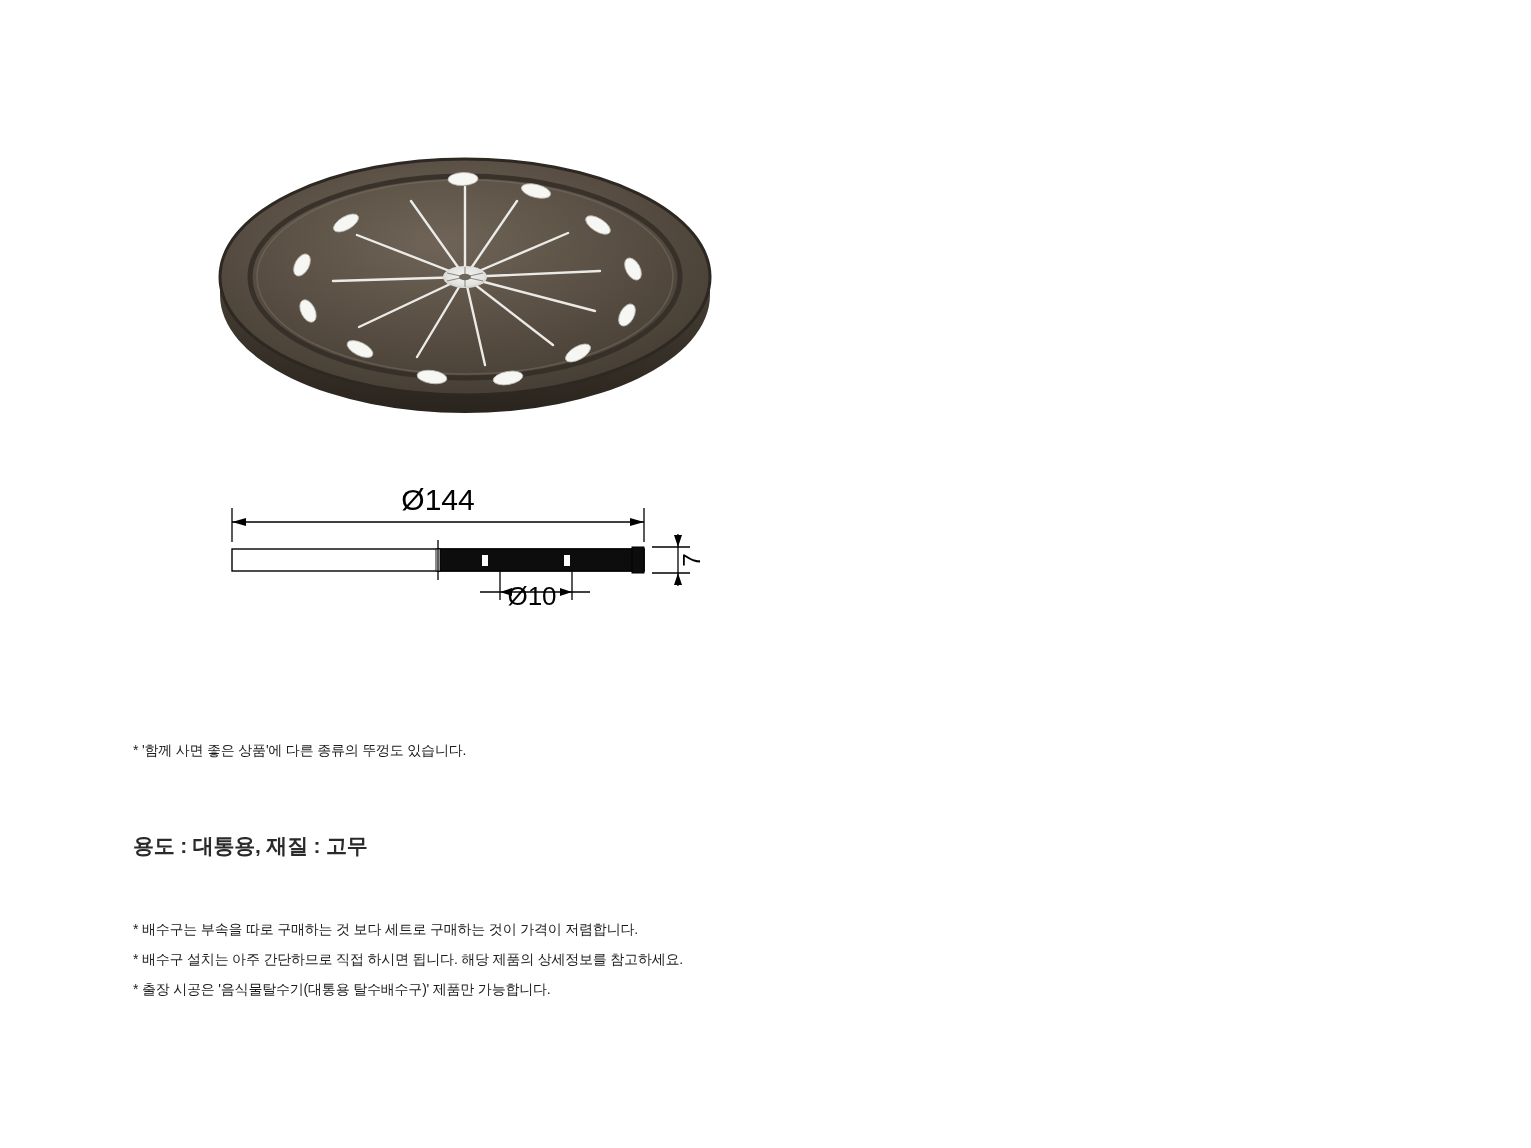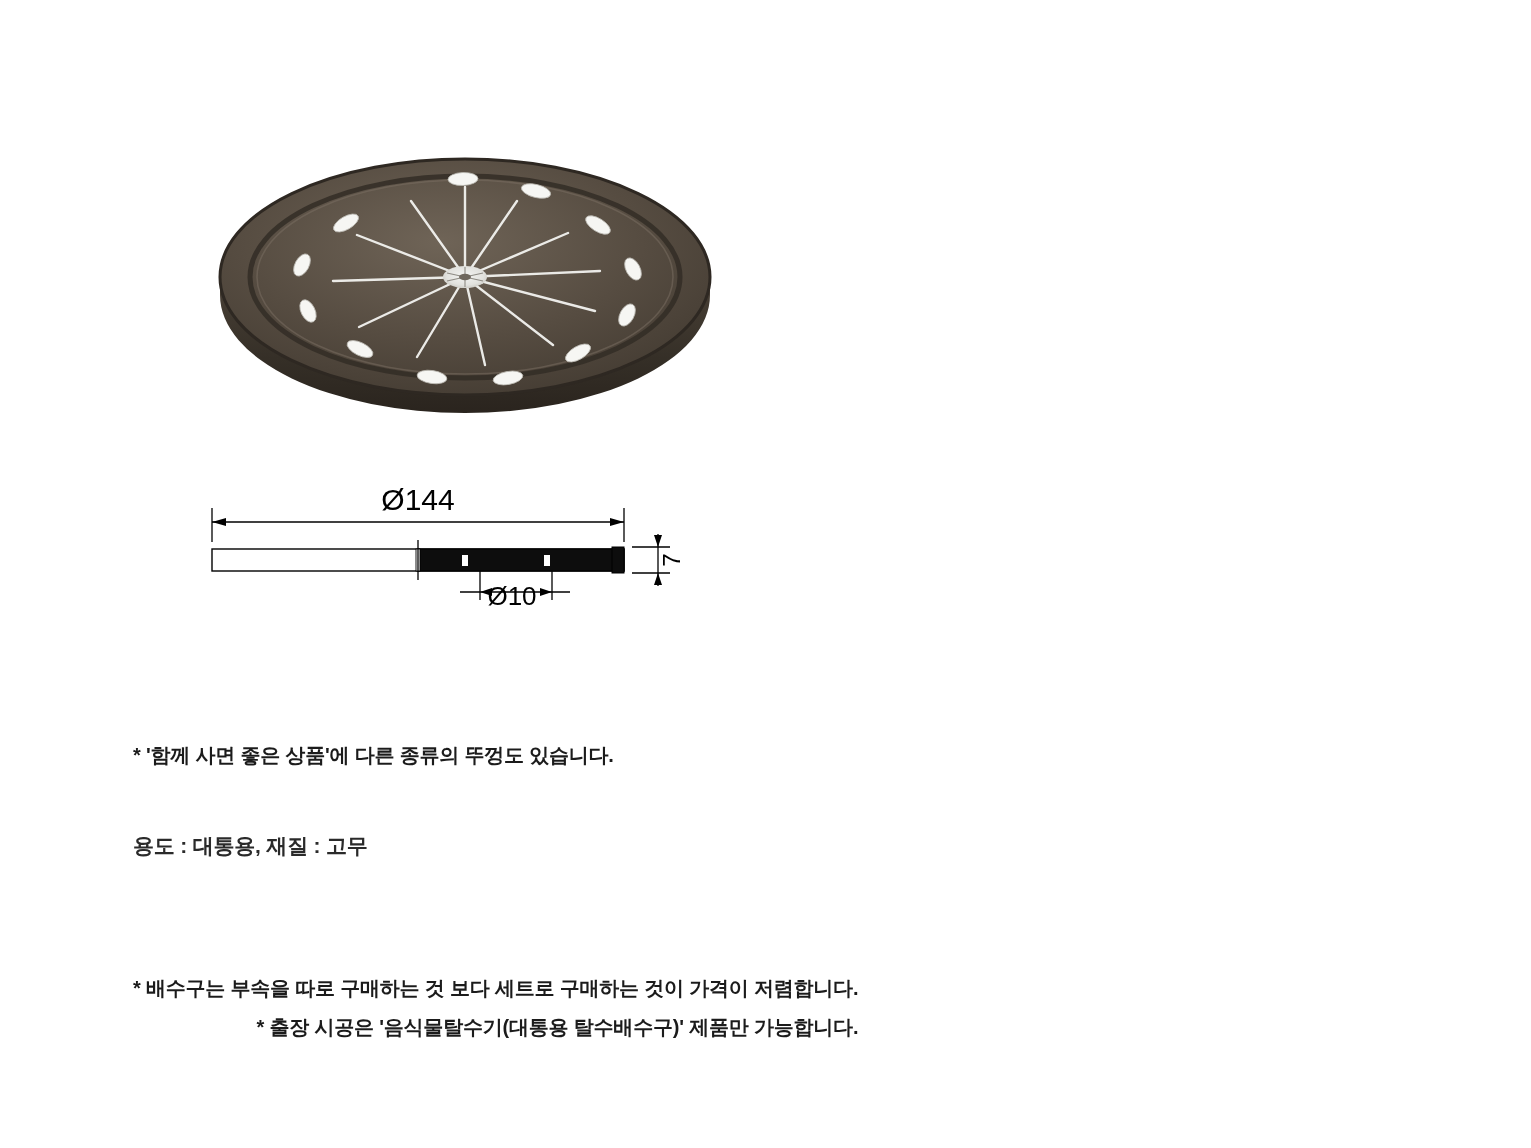--- a/index.html
+++ b/index.html
@@ -22,49 +22,49 @@
     left: 205px;
     top: 120px;
     width: 520px;
     height: 320px;
   }
   .photo-wrap svg { display: block; }
 
   
   .drawing-wrap {
     position: absolute;
-    left: 192px;
+    left: 212px;
     top: 470px;
     width: 520px;
     height: 170px;
   }
   .drawing-wrap svg { display: block; }
 
   
   .text-block {
     position: absolute;
     left: 133px;
   }
   .line-bold {
-    font-size: 20px;
-    font-weight: bold;
+    font-size: 14px;
+    font-weight: normal;
     color: #1b1b1b;
     letter-spacing: -0.2px;
     white-space: nowrap;
   }
   .line-normal {
     font-size: 21px;
     font-weight: bold;
     color: #2a2a2a;
     letter-spacing: -0.2px;
     white-space: nowrap;
   }
   #note-top { top: 742px; }
   #note-usage { top: 832px; }
-  #notice-list { top: 975px; text-align: right; }
+  #notice-list { top: 921px; }
   #notice-list .line-bold { margin-bottom: 12px; }
   #notice-list .line-bold:last-child { margin-bottom: 0; }
 </style>
 </head>
 <body>
 
 <div class="photo-wrap">
   <svg width="520" height="320" viewBox="0 0 520 320" xmlns="http://www.w3.org/2000/svg">
     <defs>
       <radialGradient id="discFace" cx="45%" cy="35%" r="75%">
@@ -181,14 +181,15 @@
 <div class="text-block" id="note-top">
   <div class="line-bold">* '함께 사면 좋은 상품'에 다른 종류의 뚜껑도 있습니다.</div>
 </div>
 
 <div class="text-block" id="note-usage">
   <div class="line-normal">용도 : 대통용, 재질 : 고무</div>
 </div>
 
 <div class="text-block" id="notice-list">
   <div class="line-bold">* 배수구는 부속을 따로 구매하는 것 보다 세트로 구매하는 것이 가격이 저렴합니다.</div>
+  <div class="line-bold">* 배수구 설치는 아주 간단하므로 직접 하시면 됩니다. 해당 제품의 상세정보를 참고하세요.</div>
   <div class="line-bold">* 출장 시공은 '음식물탈수기(대통용 탈수배수구)' 제품만 가능합니다.</div>
 </div>
 
 </body></html>

